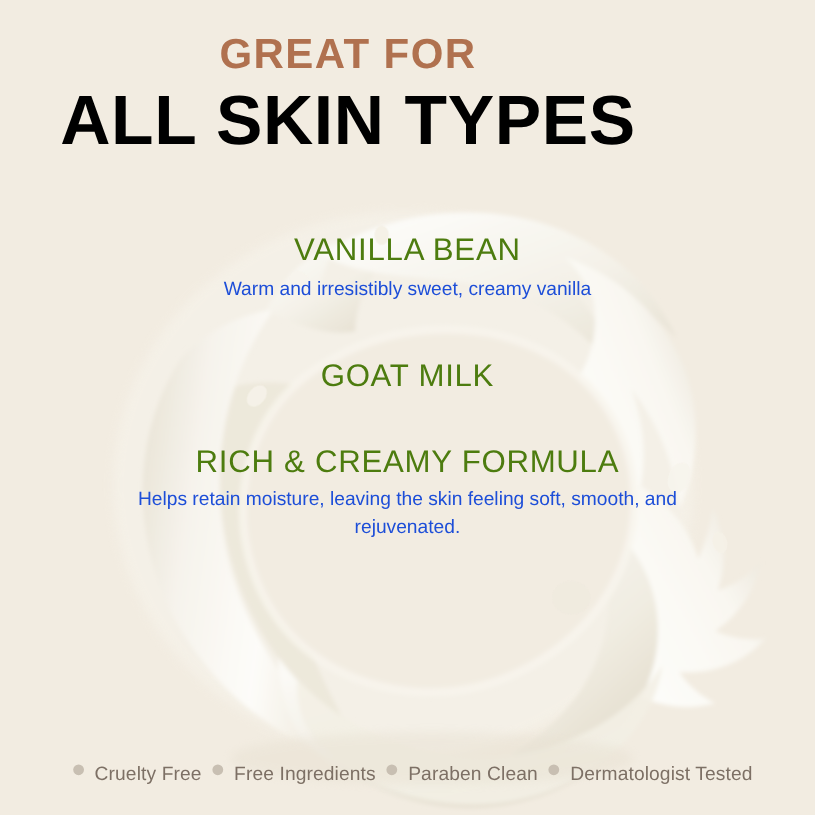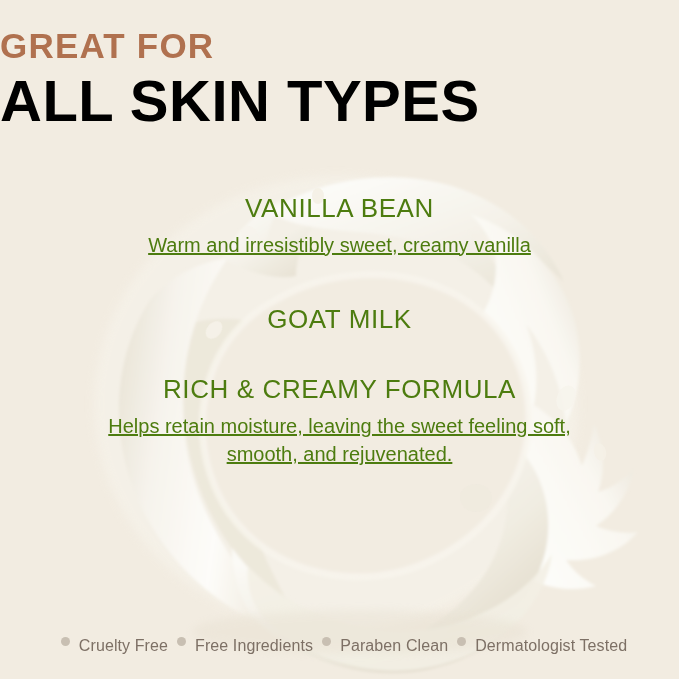--- a/index.html
+++ b/index.html
@@ -28,23 +28,24 @@
     left: 0;
     top: 0;
     width: 679px;
     height: 679px;
     pointer-events: none;
   }
 
   
   .headline-block {
     position: absolute;
-    left: 0;
+    left: 11px;
     top: 28px;
     width: 558px;
+    text-align: center;
     z-index: 5;
   }
   .headline-small {
     font-size: 35px;
     font-weight: bold;
     letter-spacing: 1.2px;
     color: #b0714f;
     line-height: 1.05;
     margin: 0;
   }
@@ -71,27 +72,26 @@
   }
   .benefit-title {
     font-size: 26px;
     font-weight: normal;
     letter-spacing: 0.6px;
     color: #4d7c0f;
     line-height: 1.25;
     margin: 0 0 6px 0;
   }
   .benefit-desc {
-    font-size: 20px;
+    font-size: 16px;
     font-weight: normal;
-    color: #4d7c0f;
+    color: #1d4ed8;
     line-height: 1.42;
     margin: 0 auto;
     max-width: 560px;
-    text-decoration: underline;
   }
   .benefit-gap-1 { margin-bottom: 44px; }
   .benefit-gap-2 { margin-bottom: 38px; }
 
   
   .footer-claims {
     position: absolute;
     left: 0;
     bottom: 24px;
     width: 679px;
@@ -275,21 +275,21 @@
       <div class="benefit-title">VANILLA BEAN</div>
       <div class="benefit-desc">Warm and irresistibly sweet, creamy vanilla</div>
     </div>
 
     <div class="benefit benefit-gap-2">
       <div class="benefit-title">GOAT MILK</div>
     </div>
 
     <div class="benefit">
       <div class="benefit-title">RICH &amp; CREAMY FORMULA</div>
-      <div class="benefit-desc" style="max-width:470px;">Helps retain moisture, leaving the sweet feeling soft, smooth, and rejuvenated.</div>
+      <div class="benefit-desc" style="max-width:470px;">Helps retain moisture, leaving the skin feeling soft, smooth, and rejuvenated.</div>
     </div>
 
   </div>
 
   <div class="footer-claims">
     <span class="claim-dot"></span>
     <span class="claim-text">Cruelty Free</span>
     <span class="claim-dot"></span>
     <span class="claim-text">Free Ingredients</span>
     <span class="claim-dot"></span>

